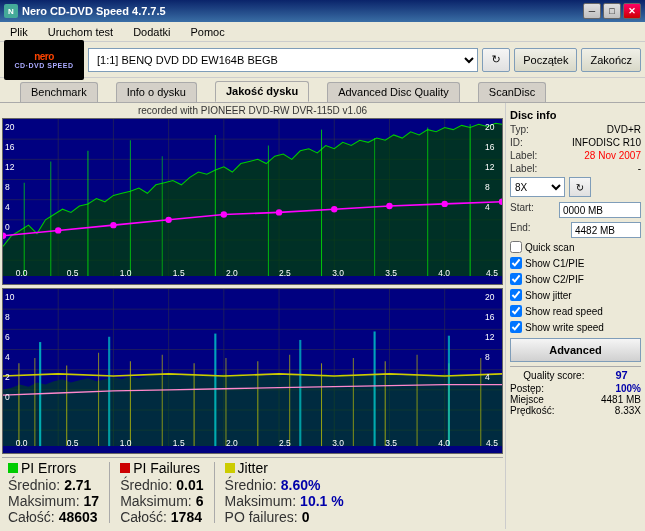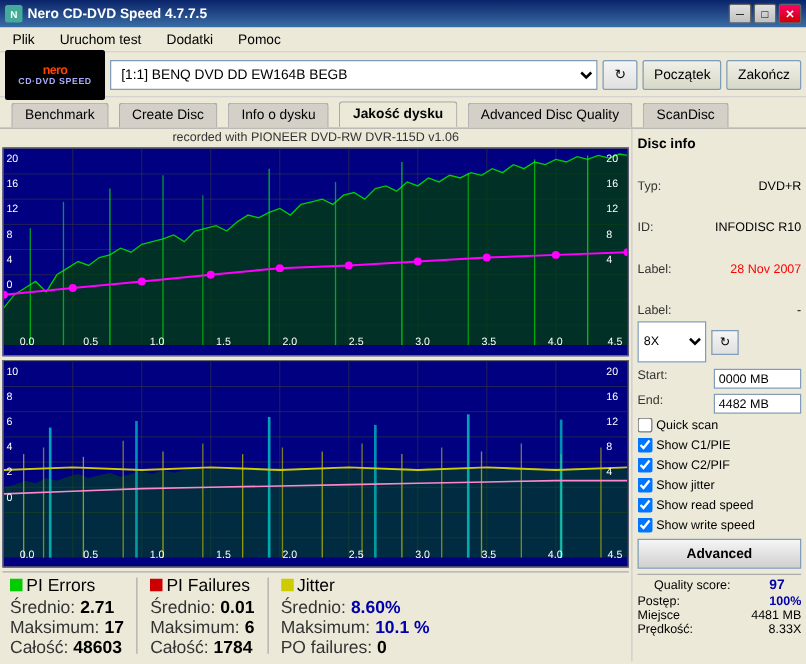--- a/index.html
+++ b/index.html
@@ -98,23 +98,23 @@
       padding: 1px 8px;
       border-radius: 2px;
     }
     #start-btn { background: linear-gradient(to bottom, #f0f0e8, #d8d8c8); }
     #end-btn { background: linear-gradient(to bottom, #f0f0e8, #d8d8c8); }
 
     
     #tabs {
       display: flex;
       align-items: flex-end;
-      padding: 3px 9px 0;
+      padding: 3px 20px 0;
       background: #ece9d8;
-      gap: 8px;
+      gap: 18px;
     }
     .tab {
       padding: 3px 10px 4px;
       border: 1px solid #aaa;
       border-bottom: none;
       background: #d4d0c8;
       cursor: pointer;
       font-size: 11px;
       border-radius: 3px 3px 0 0;
       color: #000;
@@ -179,36 +179,35 @@
       font-weight: bold;
       font-size: 11px;
       margin-top: 2px;
       margin-bottom: 1px;
     }
 
     .info-row {
       display: flex;
       justify-content: space-between;
       font-size: 10px;
-      margin-top: 20px;
     }
     .info-label { color: #333; }
     .info-value { color: #000; font-weight: normal; }
     .info-value.red { color: red; }
 
     .settings-row {
       display: flex;
       align-items: center;
       gap: 4px;
       margin: 1px 0;
     }
 
     .speed-select {
       width: 55px;
-      height: 33px;
+      height: 20px;
       border: 1px solid #7f9db9;
       font-size: 10px;
       background: white;
     }
 
     .small-btn {
       width: 22px; height: 20px;
       border: 1px solid #7f9db9;
       background: linear-gradient(to bottom, #f5f5f5, #e0e0e0);
       font-size: 10px;
@@ -311,21 +310,20 @@
   <select id="drive-select">
     <option>[1:1]  BENQ DVD DD EW164B BEGB</option>
   </select>
   <button class="toolbar-btn">↻</button>
   <button class="toolbar-btn" id="start-btn">Początek</button>
   <button class="toolbar-btn" id="end-btn">Zakończ</button>
 </div>
 
 <div id="tabs">
   <div class="tab">Benchmark</div>
-  <div class="tab">Create Disc</div>
   <div class="tab">Info o dysku</div>
   <div class="tab active">Jakość dysku</div>
   <div class="tab">Advanced Disc Quality</div>
   <div class="tab">ScanDisc</div>
 </div>
 
 <div id="main">
 
   <div id="charts">
     <div id="chart-title">recorded with PIONEER DVD-RW  DVR-115D v1.06</div>
@@ -569,21 +567,21 @@
     </div>
 
     <div class="settings-row">
       <select class="speed-select">
         <option>8X</option>
       </select>
       <button class="small-btn">↻</button>
     </div>
     <div class="info-row" style="margin-top:2px;">
       <span class="info-label">Start:</span>
-      <input type="text" class="input-field" style="width: 70px; height: 16px;" value="0000 MB">
+      <input type="text" class="input-field" style="width: 82px; height: 16px;" value="0000 MB">
     </div>
     <div class="info-row" style="margin-top:2px;">
       <span class="info-label">End:</span>
       <input type="text" class="input-field" style="width: 70px; height: 16px;" value="4482 MB">
     </div>
 
     <div class="checkbox-row">
       <input type="checkbox" style="">
       <span>Quick scan</span>
     </div>

